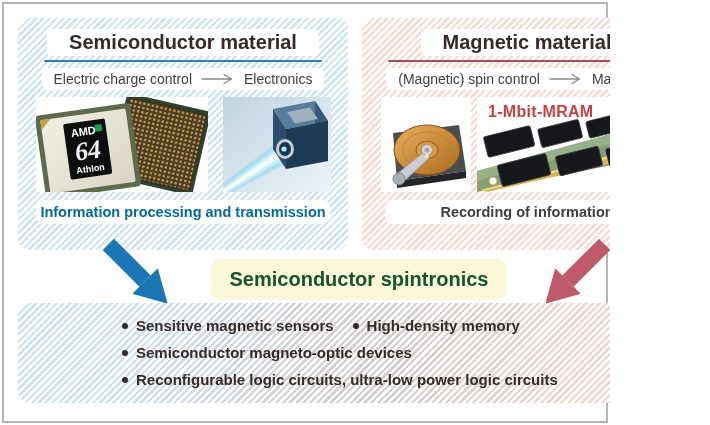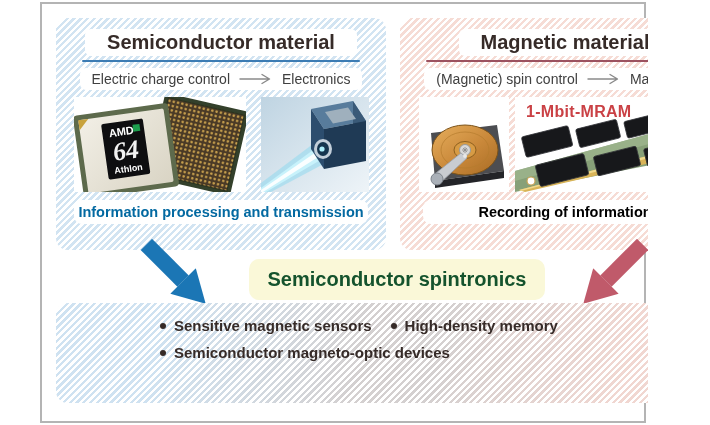--- a/index.html
+++ b/index.html
@@ -1,18 +1,18 @@
 <!DOCTYPE html>
 <html><head>
 <meta charset="utf-8">
 <style>
   html,body{margin:0;padding:0;background:#ffffff;}
   #canvas{
     position:relative;width:610px;height:425px;background:#ffffff;
-    font-family:"Liberation Sans",sans-serif;color:#362b28;overflow:hidden;margin-left:38px;
+    font-family:"Liberation Sans",sans-serif;color:#362b28;overflow:hidden;
   }
   .frame{position:absolute;inset:2px;border:2px solid #b4b4b4;pointer-events:none;}
 
   
   .panel{position:absolute;top:18px;width:330px;height:232px;border-radius:12px;overflow:hidden;}
   .panel.left{left:18px;
     background:repeating-linear-gradient(135deg,#fff 0 2.4px,rgba(255,255,255,0) 2.4px 4.8px),#d2e4f2;}
   .panel.right{left:362px;
     background:repeating-linear-gradient(135deg,#fff 0 2.4px,rgba(255,255,255,0) 2.4px 4.8px),#f6dcd5;}
   .panel-inner{position:absolute;inset:0;display:flex;flex-direction:column;align-items:center;}
@@ -27,21 +27,21 @@
   .p-images{margin-top:7px;display:flex;align-items:flex-start;}
   .panel.left .p-images{gap:15px;}
   .panel.right .p-images{gap:6px;}
   .img-box{background:#fff;position:relative;height:95px;overflow:hidden;}
   .img-box svg{display:block;}
   .mram-label{position:absolute;left:11px;top:6px;font-size:16px;font-weight:bold;
     color:#ca4145;letter-spacing:.3px;white-space:nowrap;}
   .p-caption{margin-top:8px;background:#fff;border-radius:8px;padding:4px 0;
     font-weight:bold;font-size:14.5px;text-align:center;white-space:nowrap;}
   .panel.left .p-caption{color:#0369a1;width:294px;}
-  .panel.right .p-caption{color:#000000;width:284px;}
+  .panel.right .p-caption{color:#404040;width:284px;}
 
   
   .center-box{position:absolute;left:211px;top:259px;width:296px;height:41px;
     background:#faf8d8;border-radius:10px;display:flex;align-items:center;justify-content:center;
     font-size:20px;font-weight:bold;color:#14532d;white-space:nowrap;}
   .big-arrow{position:absolute;width:84px;height:36px;}
   .big-arrow.blue{left:96px;top:256px;transform:rotate(45deg);}
   .big-arrow.rose{left:533px;top:256px;transform:rotate(135deg);}
 
   
@@ -234,15 +234,21 @@
           <span class="dot"></span>
           <span>High-density memory</span>
         </span>
       </div>
       <div class="b-row">
         <span class="b-item">
           <span class="dot"></span>
           <span>Semiconductor magneto-optic devices</span>
         </span>
       </div>
+      <div class="b-row">
+        <span class="b-item">
+          <span class="dot"></span>
+          <span>Reconfigurable logic circuits, ultra-low power logic circuits</span>
+        </span>
+      </div>
     </div>
   </div>
 </div>
 
 </body></html>

